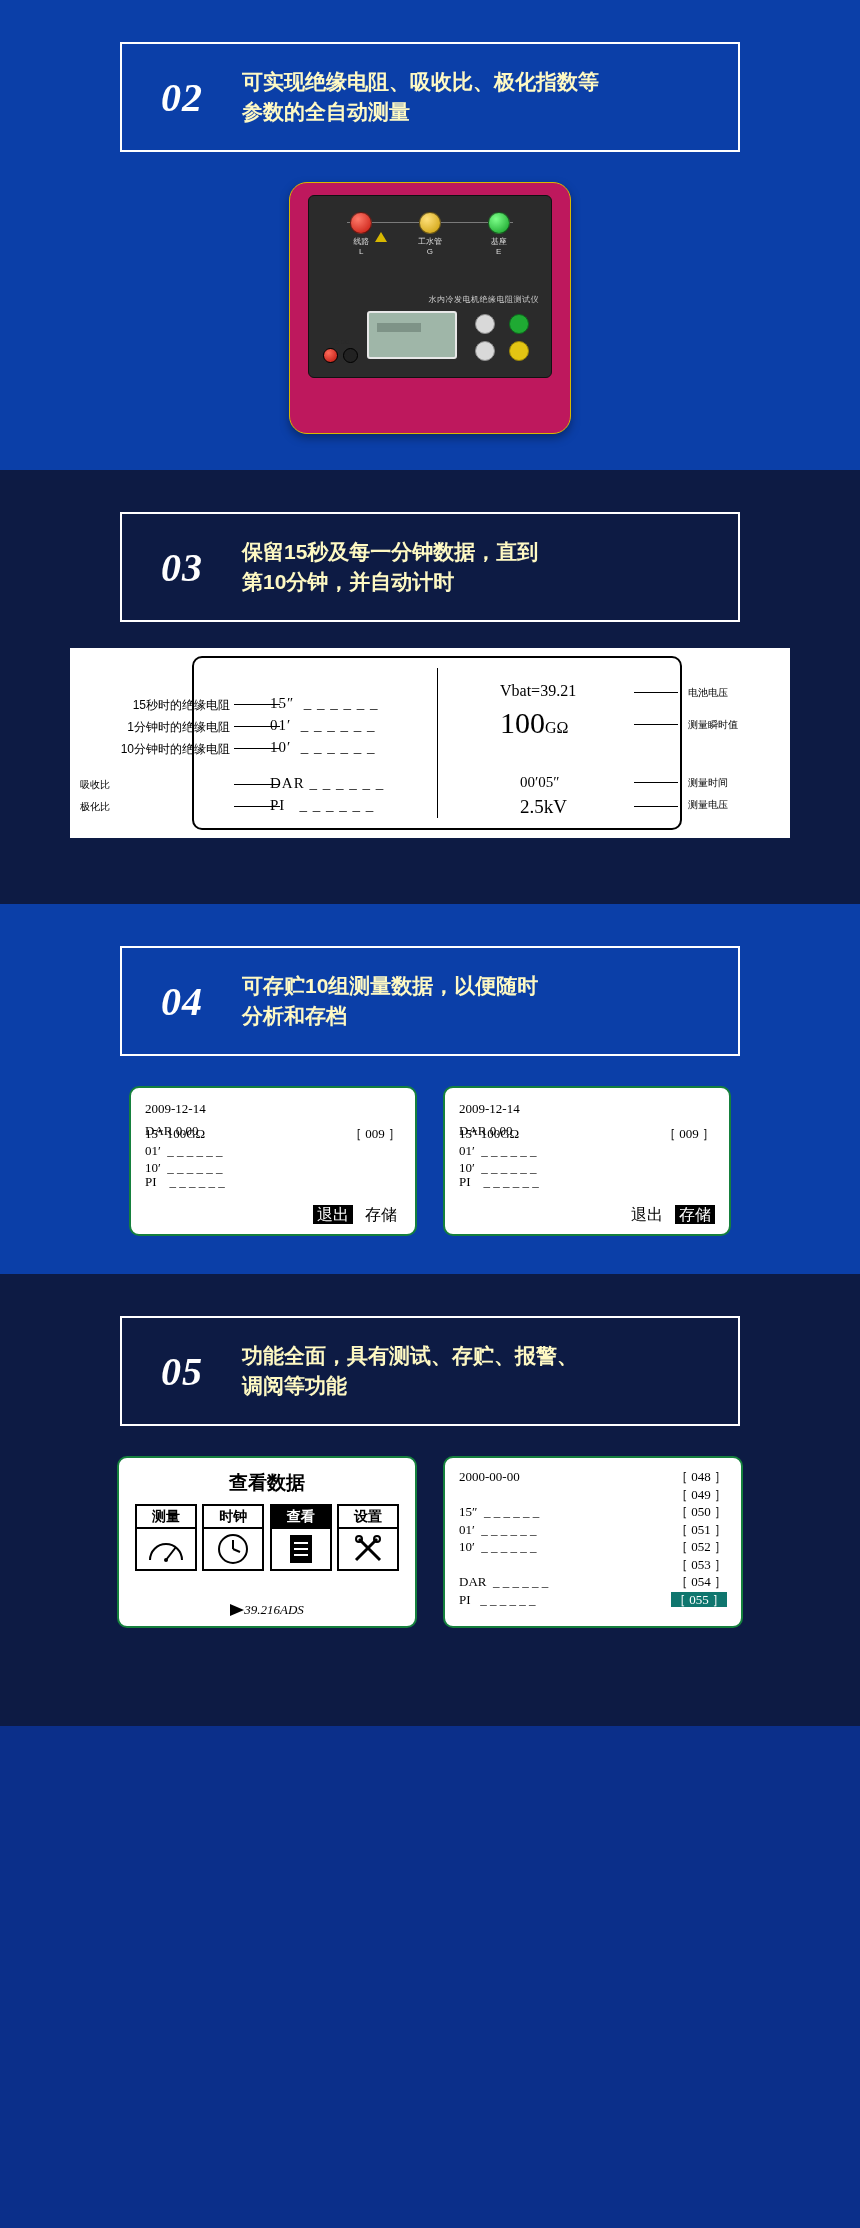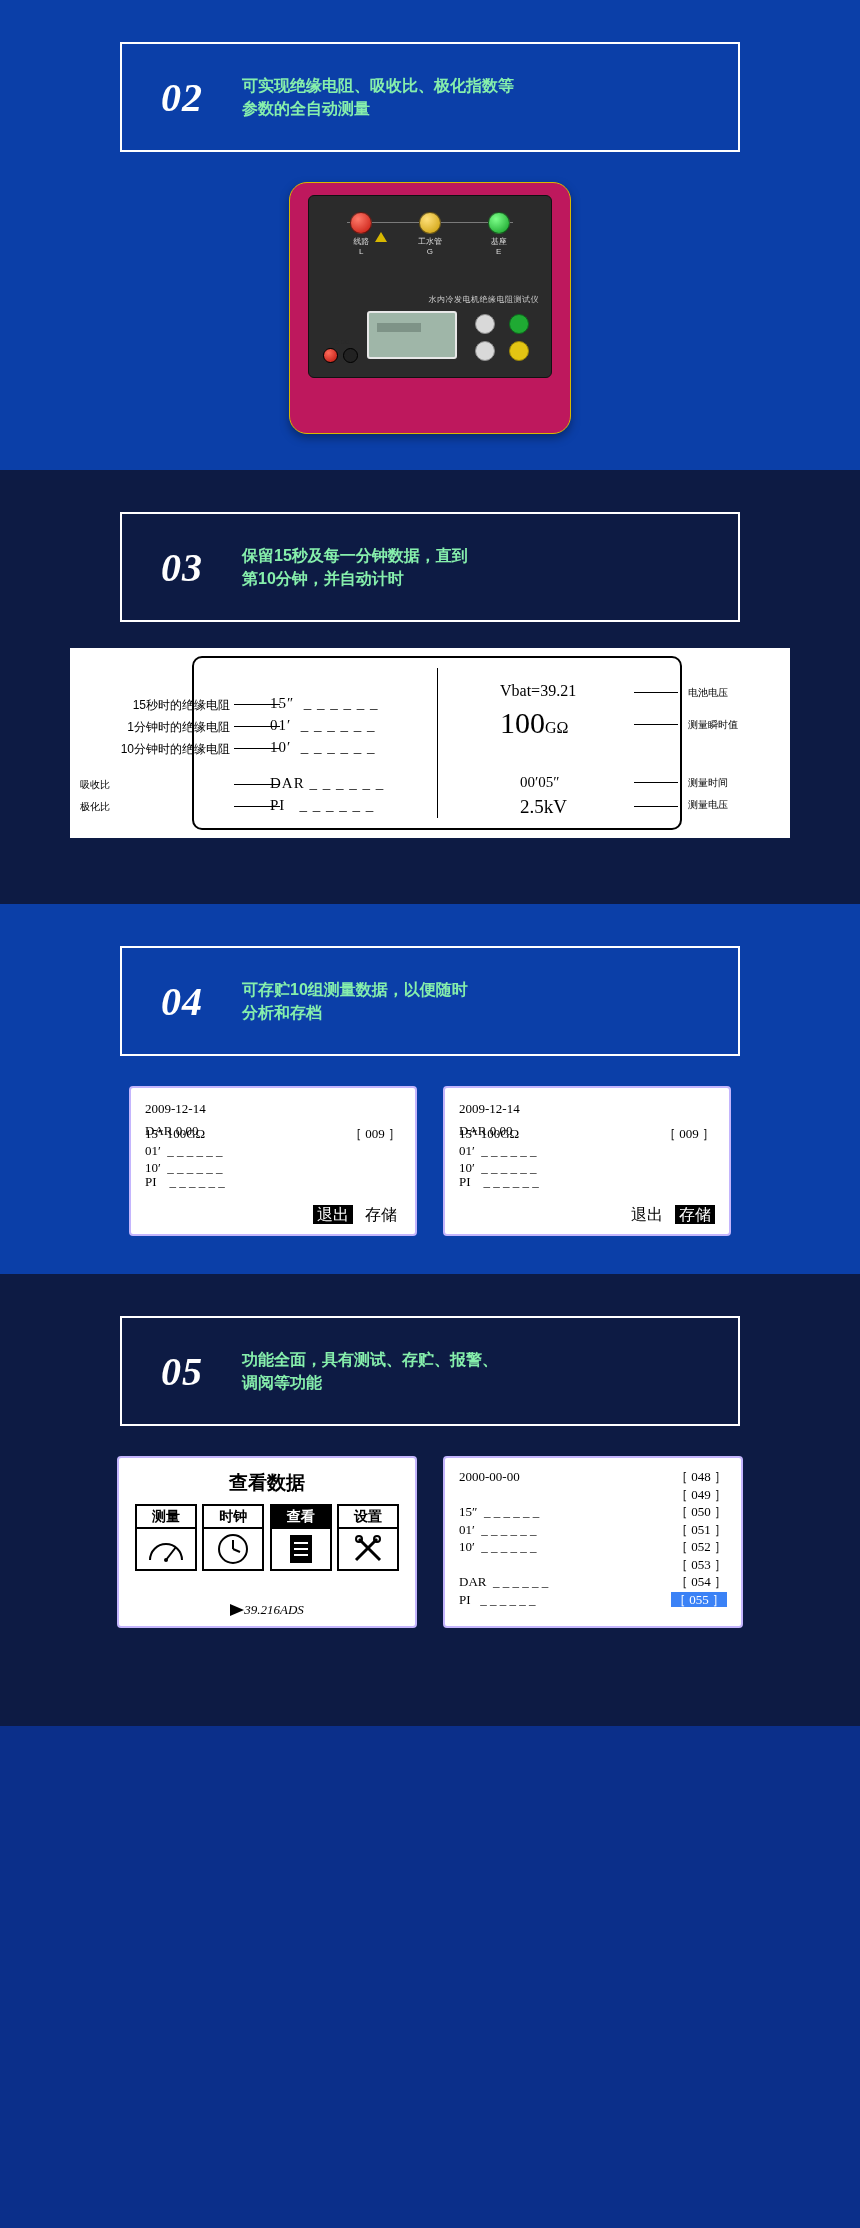--- a/index.html
+++ b/index.html
@@ -40,22 +40,22 @@
     width: 120px;
     text-align: center;
     color: #ffffff;
     font-family: "Liberation Serif", serif;
     font-style: italic;
     font-size: 40px;
     font-weight: bold;
     letter-spacing: 1px;
   }
   .headbox .txt {
-    color: #86efac;
-    font-size: 16px;
+    color: #fef9c3;
+    font-size: 21px;
     font-weight: bold;
     line-height: 1.45;
     padding-right: 20px;
   }
 
   
   .device-wrap {
     display: flex;
     justify-content: center;
     padding-top: 30px;
@@ -189,22 +189,22 @@
 
   
   .screens {
     display: flex;
     justify-content: center;
     gap: 26px;
     padding: 30px 0 38px 0;
   }
   .screen {
     background: #ffffff;
-    border: 2px solid #c4b5fd;
-    border-radius: 4px;
+    border: 2px solid #15803d;
+    border-radius: 10px;
     box-sizing: border-box;
     font-family: "Liberation Serif", serif;
     color: #000;
     position: relative;
   }
 
   
   .big-screen {
     width: 720px;
     height: 190px;
@@ -409,21 +409,21 @@
     box-sizing: border-box;
     font-size: 13px;
     line-height: 17.5px;
   }
   .scr05b .grid {
     display: flex;
     justify-content: space-between;
   }
   .scr05b .col-l { white-space: pre; }
   .scr05b .col-r { text-align: right; }
-  .sel-black { background: #3b82f6; color: #fff; padding: 0 2px; margin-left: 12px; }
+  .sel-black { background: #0f766e; color: #fff; padding: 0 2px; margin-left: 12px; }
 </style>
 </head>
 <body>
 
 <div class="page">
 
   <div class="section sec-blue" style="padding-top:42px;">
     <div class="headbox">
       <div class="num">02</div>
       <div class="txt">

